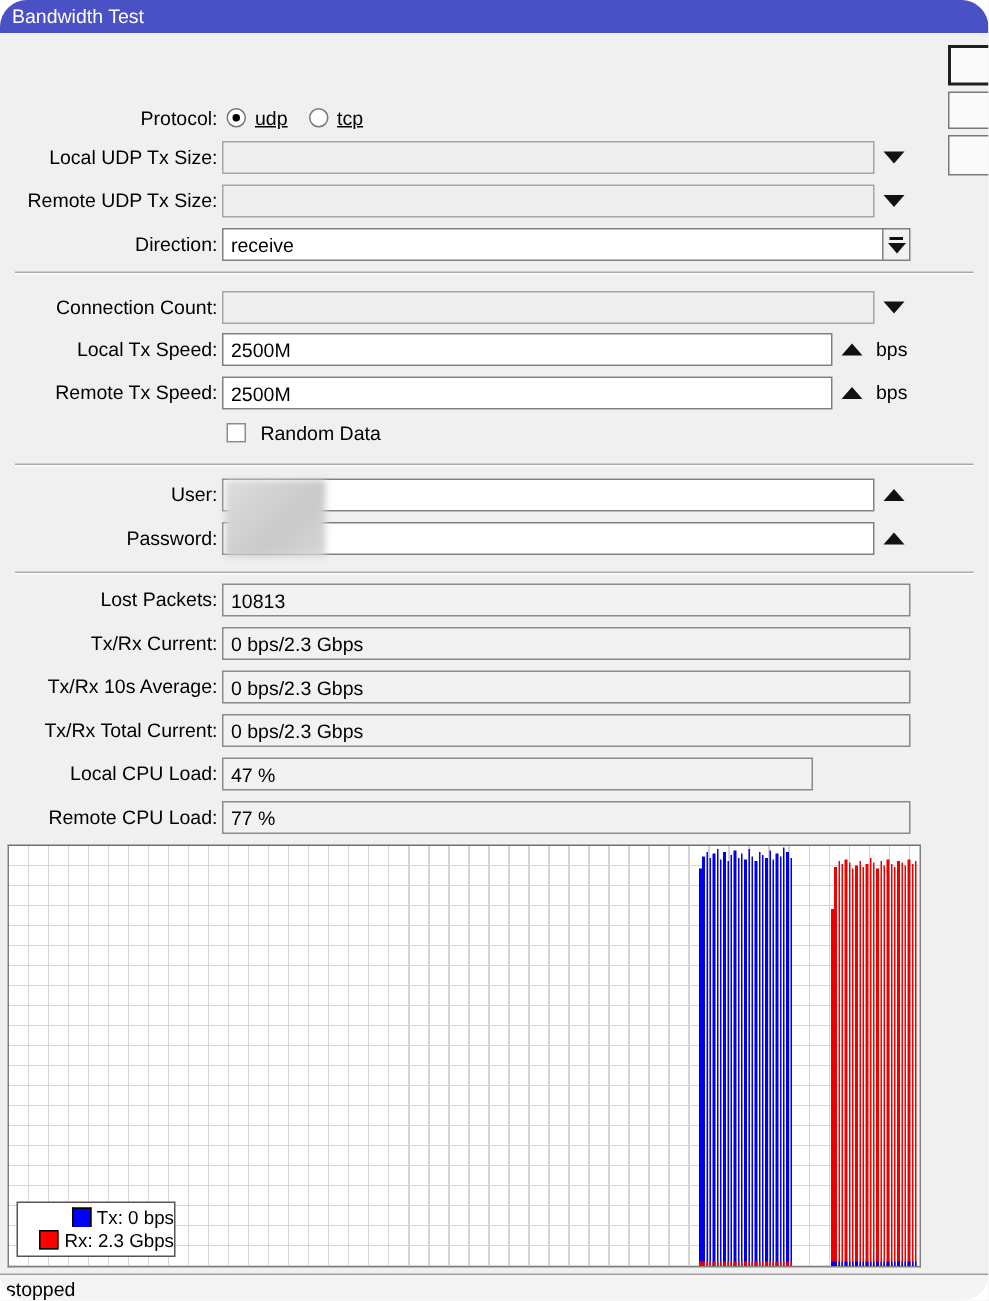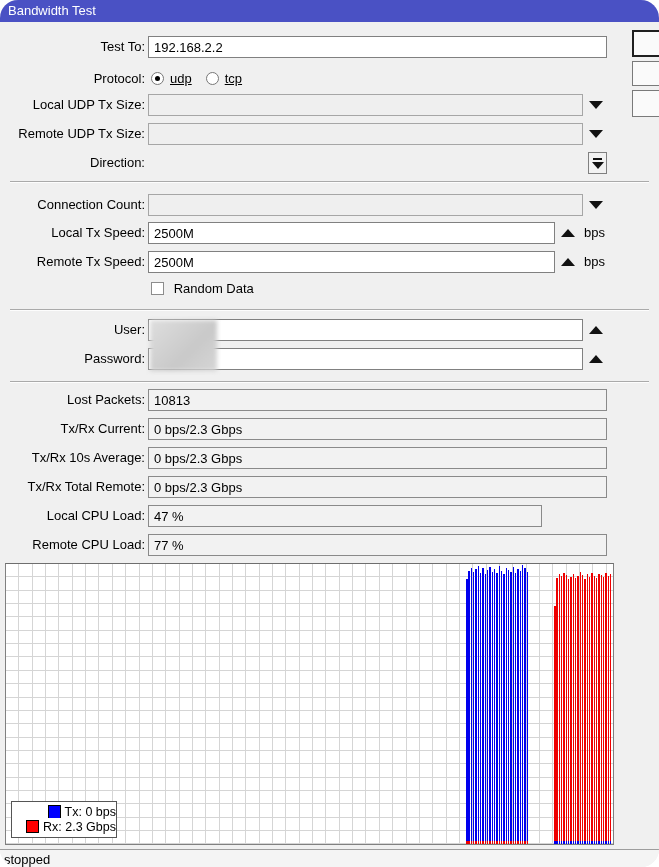--- a/index.html
+++ b/index.html
@@ -55,24 +55,20 @@
 </style>
 </head>
 <body>
 
 <div class="window">
 
   <div class="titlebar">
     <span>Bandwidth Test</span>
   </div>
 
-  <div class="row" style="top:36px; width:659px;">
-    <span class="lbl">Test To:</span>
-    <input class="fld" style="left: 148px; width: 459px;" value="192.168.2.2">
-  </div>
 
   <div class="row" style="top:68px; width:659px;">
     <span class="lbl">Protocol:</span>
     <span style="position:absolute; left:151px; top:3px;">
       <span class="radio checked"></span><span class="rlabel">udp</span><span class="radio"></span><span class="rlabel">tcp</span>
     </span>
   </div>
 
   <div class="row" style="top:123px; width:659px;">
     <span class="lbl">Remote UDP Tx Size:</span>
@@ -81,20 +77,21 @@
   </div>
 
   <div class="row" style="top:94px; width:659px;">
     <span class="lbl">Local UDP Tx Size:</span>
     <input class="fld disabled" style="left: 148px; width: 435px;" readonly="" value="">
     <span class="arr-down" style="left:589px;"></span>
   </div>
 
   <div class="row" style="top:152px; width:566px;padding-left:33px;">
     <span class="lbl">Direction:</span>
+    <input class="fld" style="left: 148px; width: 441px;" value="receive">
     <span class="combo-btn" style="left:588px;">
       <span class="bar"></span>
       <span class="tri"></span>
     </span>
   </div>
 
   <div class="sep" style="top:181px;"></div>
 
   <div class="row" style="top:194px; width:659px;">
     <span class="lbl">Connection Count:</span>
@@ -147,21 +144,21 @@
   </div>
   <div class="row" style="top:418px; width:659px;">
     <span class="lbl">Tx/Rx Current:</span>
     <input class="fld stat" style="left: 148px; width: 459px;" readonly="" value="0 bps/2.3 Gbps">
   </div>
   <div class="row" style="top:447px; width:570px;">
     <span class="lbl">Tx/Rx 10s Average:</span>
     <input class="fld stat" style="left: 148px; width: 459px;" readonly="" value="0 bps/2.3 Gbps">
   </div>
   <div class="row" style="top:476px; width:659px;">
-    <span class="lbl">Tx/Rx Total Remote:</span>
+    <span class="lbl">Tx/Rx Total Current:</span>
     <input class="fld stat" style="left: 148px; width: 459px;" readonly="" value="0 bps/2.3 Gbps">
   </div>
   <div class="row" style="top:505px; width:659px;">
     <span class="lbl">Local CPU Load:</span>
     <input class="fld stat" style="left: 148px; width: 394px;" readonly="" value="47 %">
   </div>
   <div class="row" style="top:534px; width:659px;">
     <span class="lbl">Remote CPU Load:</span>
     <input class="fld stat" style="left: 148px; width: 459px;" readonly="" value="77 %">
   </div>

